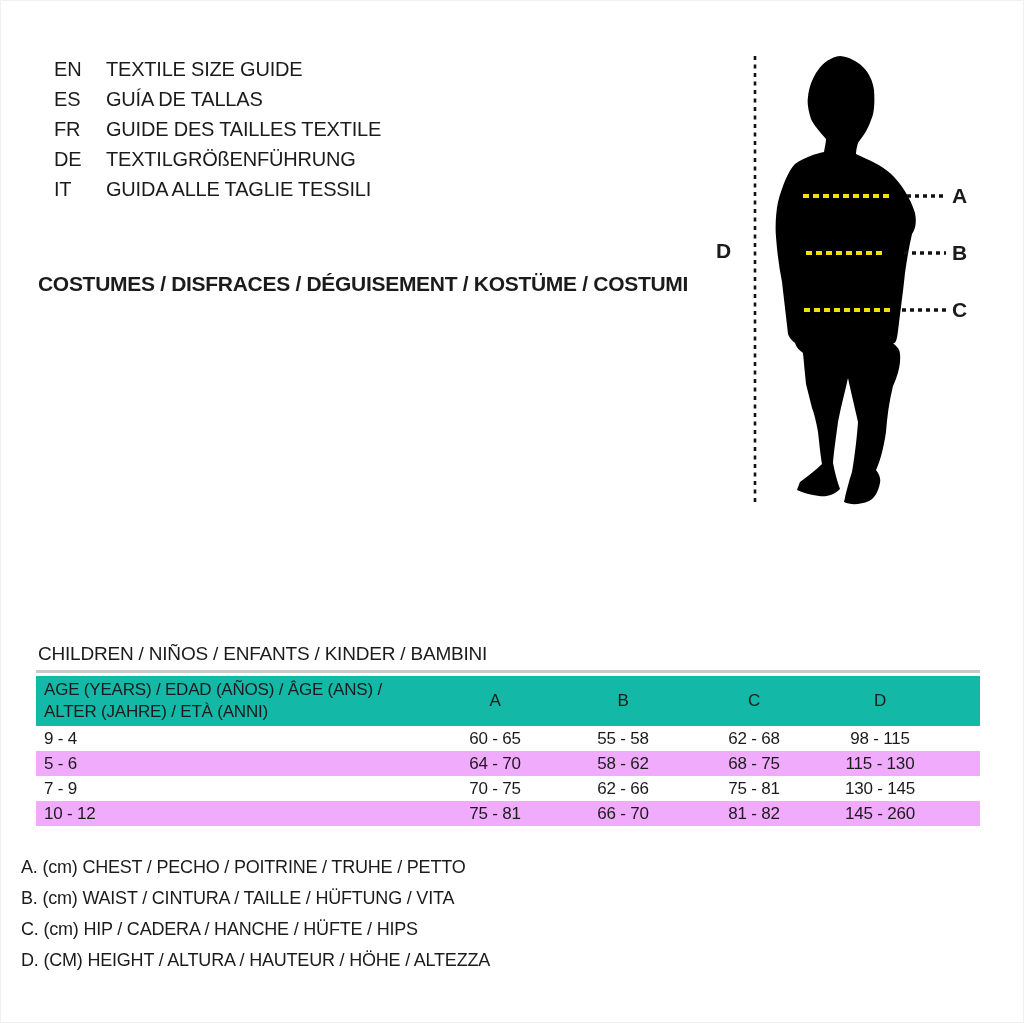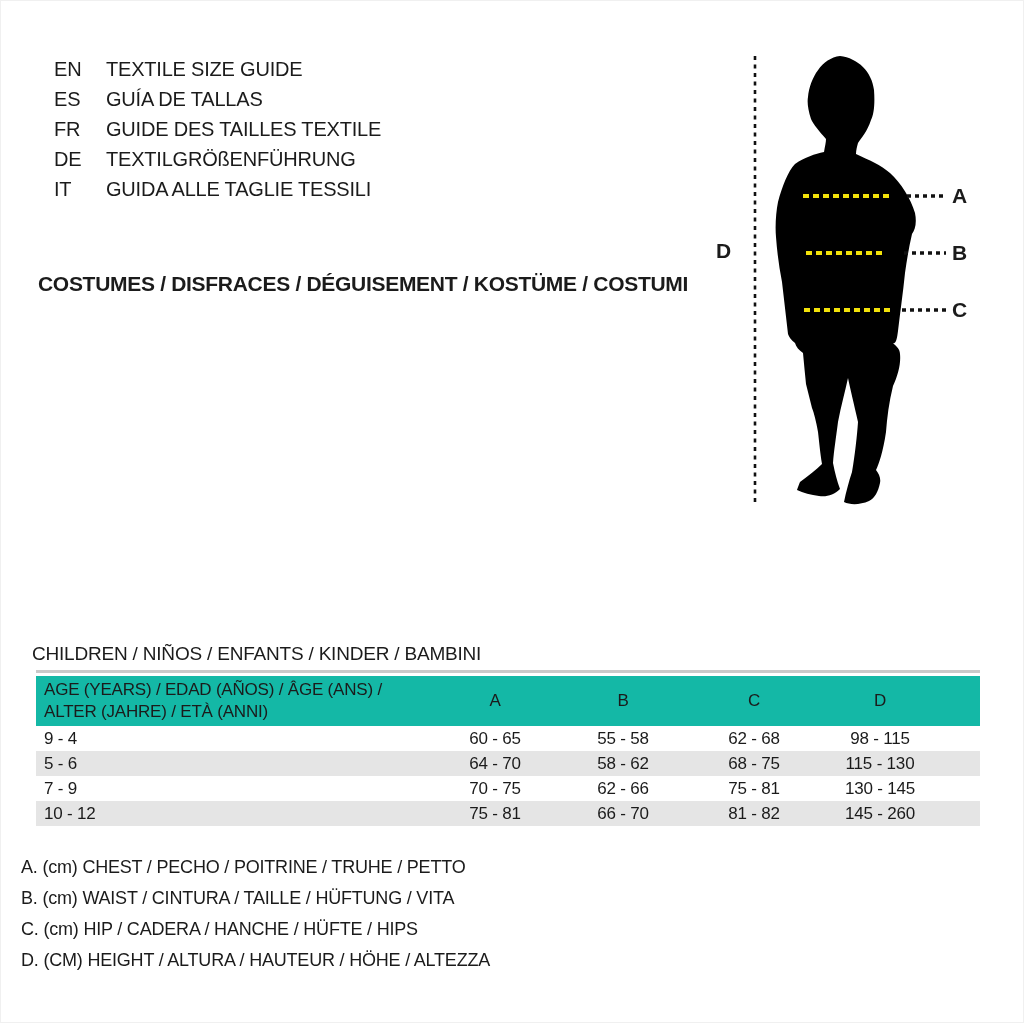--- a/index.html
+++ b/index.html
@@ -55,21 +55,21 @@
     line-height: 24px;
   }
   .label-a { left: 952px; top: 184px; }
   .label-b { left: 952px; top: 241px; }
   .label-c { left: 952px; top: 298px; }
   .label-d { left: 716px; top: 239px; }
 
   
   .size-section-title {
     position: absolute;
-    left: 32px; top: 643px;
+    left: 38px; top: 643px;
     font-size: 19px;
     letter-spacing: -0.2px;
     white-space: nowrap;
   }
   .table-topline {
     position: absolute;
     left: 36px; top: 670px;
     width: 944px; height: 3px;
     background: #c9c9c9;
   }
@@ -88,21 +88,21 @@
     vertical-align: middle;
     padding: 0;
   }
   .size-table th.age-head, .size-table td.age-cell {
     text-align: left;
     padding-left: 8px;
   }
   .size-table thead tr { height: 50px; background: #14b8a6; }
   .size-table thead .age-head div { line-height: 22px; }
   .size-table tbody tr { height: 25px; }
-  .size-table tbody tr.alt { background: #e5e5e5; }
+  .size-table tbody tr.alt { background: #f0abfc; }
 
   
   .legend {
     position: absolute;
     left: 21px; top: 852px;
     font-size: 18px;
     letter-spacing: -0.2px;
   }
   .legend-line { line-height: 31px; white-space: nowrap; }
 </style>

